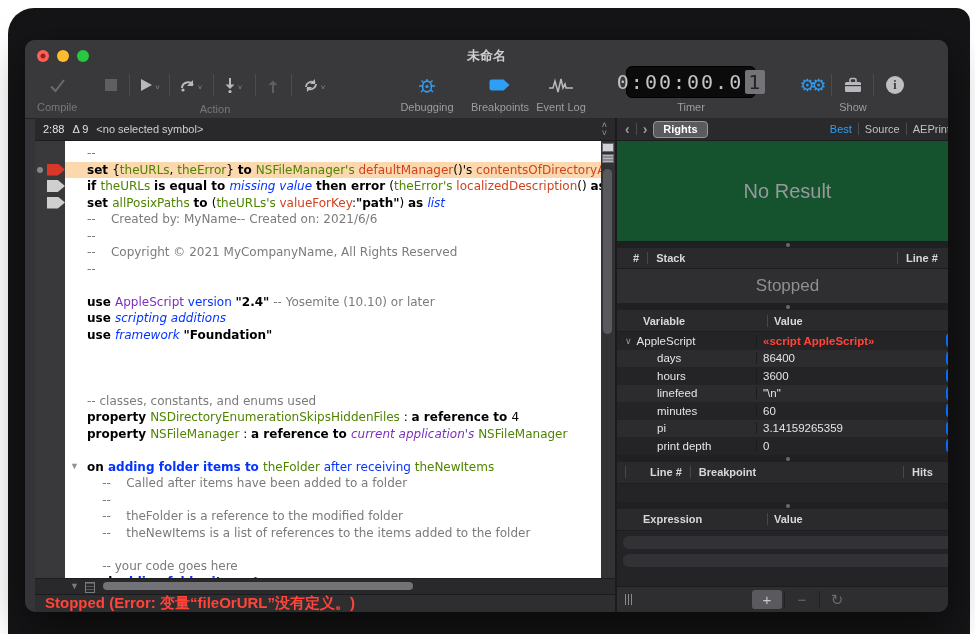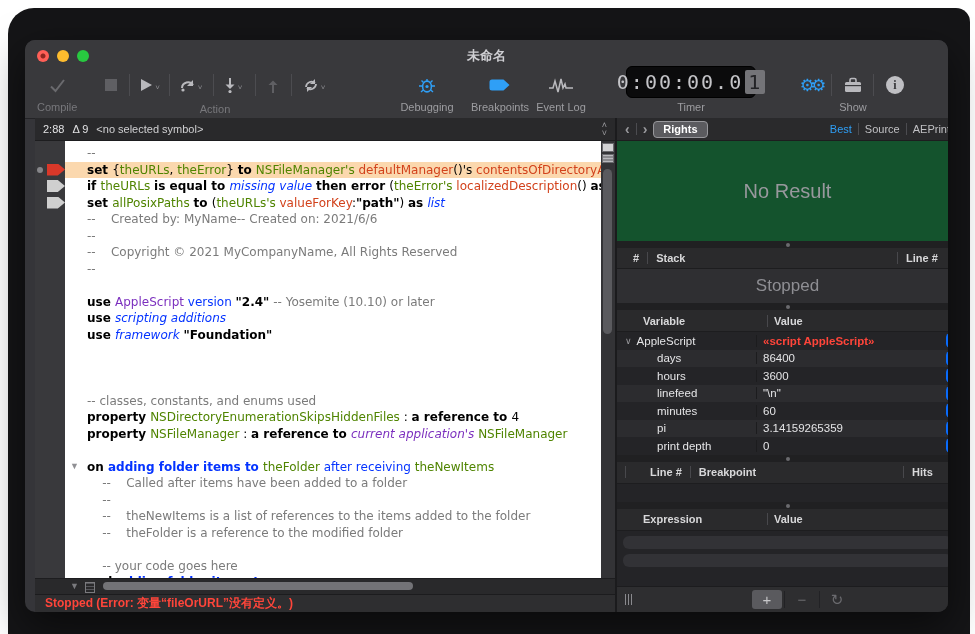--- a/index.html
+++ b/index.html
@@ -55,21 +55,21 @@
   .g-dot{position:absolute;left:2px;width:6px;height:6px;border-radius:50%;background:#86868a;}
   #vscroll{position:absolute;right:0;top:0;width:14px;height:100%;background:#333336;}
   .vs-icon{width:12px;height:9px;background:#d2d2d4;border:1px solid #6a6a6e;margin:2px auto 0;box-sizing:border-box;}
   .vs-icon.lines{background:repeating-linear-gradient(#b9b9bd 0 1px,#8a8a8e 1px 3px);}
   #vthumb{position:absolute;top:28px;left:2px;width:9px;height:165px;background:#5a5a5e;border-radius:5px;}
   #hscroll-row{height:15px;background:#29292b;border-top:1px solid #1d1d1f;position:relative;}
   #hscroll-row .tri-b{position:absolute;left:35px;top:2px;font-size:9px;color:#7a7a7e;}
   #hscroll-row .page-ic{position:absolute;left:50px;top:3px;width:8px;height:9px;border:1px solid #7a7a7e;background:repeating-linear-gradient(#55555a 0 1px,transparent 1px 3px);}
   #hthumb{position:absolute;left:68px;top:3px;width:310px;height:8px;background:#737377;border-radius:4px;}
   #statusbar{height:17px;background:#2e2e30;border-top:1px solid #1c1c1e;display:flex;align-items:center;padding:0 10px;}
-  #statusbar span{color:#ff453a;font-size:12px;font-weight:bold;}
+  #statusbar span{color:#ff453a;font-size:15px;font-weight:bold;}
   
   .ph-bar{height:22px;background:#2a2a2c;border-bottom:1px solid #1d1d1f;display:flex;align-items:center;font-size:11px;color:#d8d8da;}
   #panel-header{gap:6px;padding:0 8px;}
   #panel-header .nav{color:#9a9a9e;font-size:14px;font-weight:bold;line-height:1;}
   #panel-header .pill{border:1px solid #97979b;background:#5b5b5f;color:#fff;font-weight:bold;border-radius:4px;padding:0 9px;height:15px;line-height:15px;font-size:11px;}
   #panel-header .modes{margin-left:auto;display:flex;align-items:center;gap:6px;}
   .mode{color:#c0c0c3;font-weight:normal;}
   .mode.active{color:#2f9ff6;}
   .mode-div{width:1px;height:12px;background:#4c4c50;}
   #result-area{height:100px;background:#14532d;display:flex;align-items:center;justify-content:center;position:relative;}
@@ -304,22 +304,22 @@
                 <div class="cl"></div>
                 <div class="cl"></div>
                 <div class="cl"><span class="sy-c">-- classes, constants, and enums used</span></div>
                 <div class="cl"><span class="sy-k">property </span><span class="sy-v">NSDirectoryEnumerationSkipsHiddenFiles</span><span class="sy-t"> : </span><span class="sy-k">a reference to </span><span class="sy-t">4</span></div>
                 <div class="cl"><span class="sy-k">property </span><span class="sy-v">NSFileManager</span><span class="sy-t"> : </span><span class="sy-k">a reference to </span><span class="sy-pi">current application's</span><span class="sy-t"> </span><span class="sy-v">NSFileManager</span></div>
                 <div class="cl"></div>
                 <div class="cl"><span class="sy-k">on </span><span class="sy-lb">adding folder items to </span><span class="sy-v">theFolder</span><span class="sy-t"> </span><span class="sy-b">after receiving </span><span class="sy-v">theNewItems</span></div>
                 <span class="tri" style="top: 319.5px;">▼</span>
                 <div class="cl"><span class="sy-c">    --    Called after items have been added to a folder</span></div>
                 <div class="cl"><span class="sy-c">    --</span></div>
+                <div class="cl"><span class="sy-c">    --    theFolder is a reference to the modified folder</span></div>
                 <div class="cl"><span class="sy-c">    --    theNewItems is a list of references to the items added to the folder</span></div>
-                <div class="cl"><span class="sy-c">    --    theFolder is a reference to the modified folder</span></div>
                 <div class="cl"></div>
                 <div class="cl"><span class="sy-c">    -- your code goes here</span></div>
                 <div class="cl"><span class="sy-k">end </span><span class="sy-lb">adding folder items to</span></div>
                 <span class="tri" style="top: 435px; font-size: 8px;">▲</span>
               </div>
             <div id="vscroll">
               <div class="vs-icon"></div>
               <div class="vs-icon lines"></div>
               <div id="vthumb"></div>
             </div>

